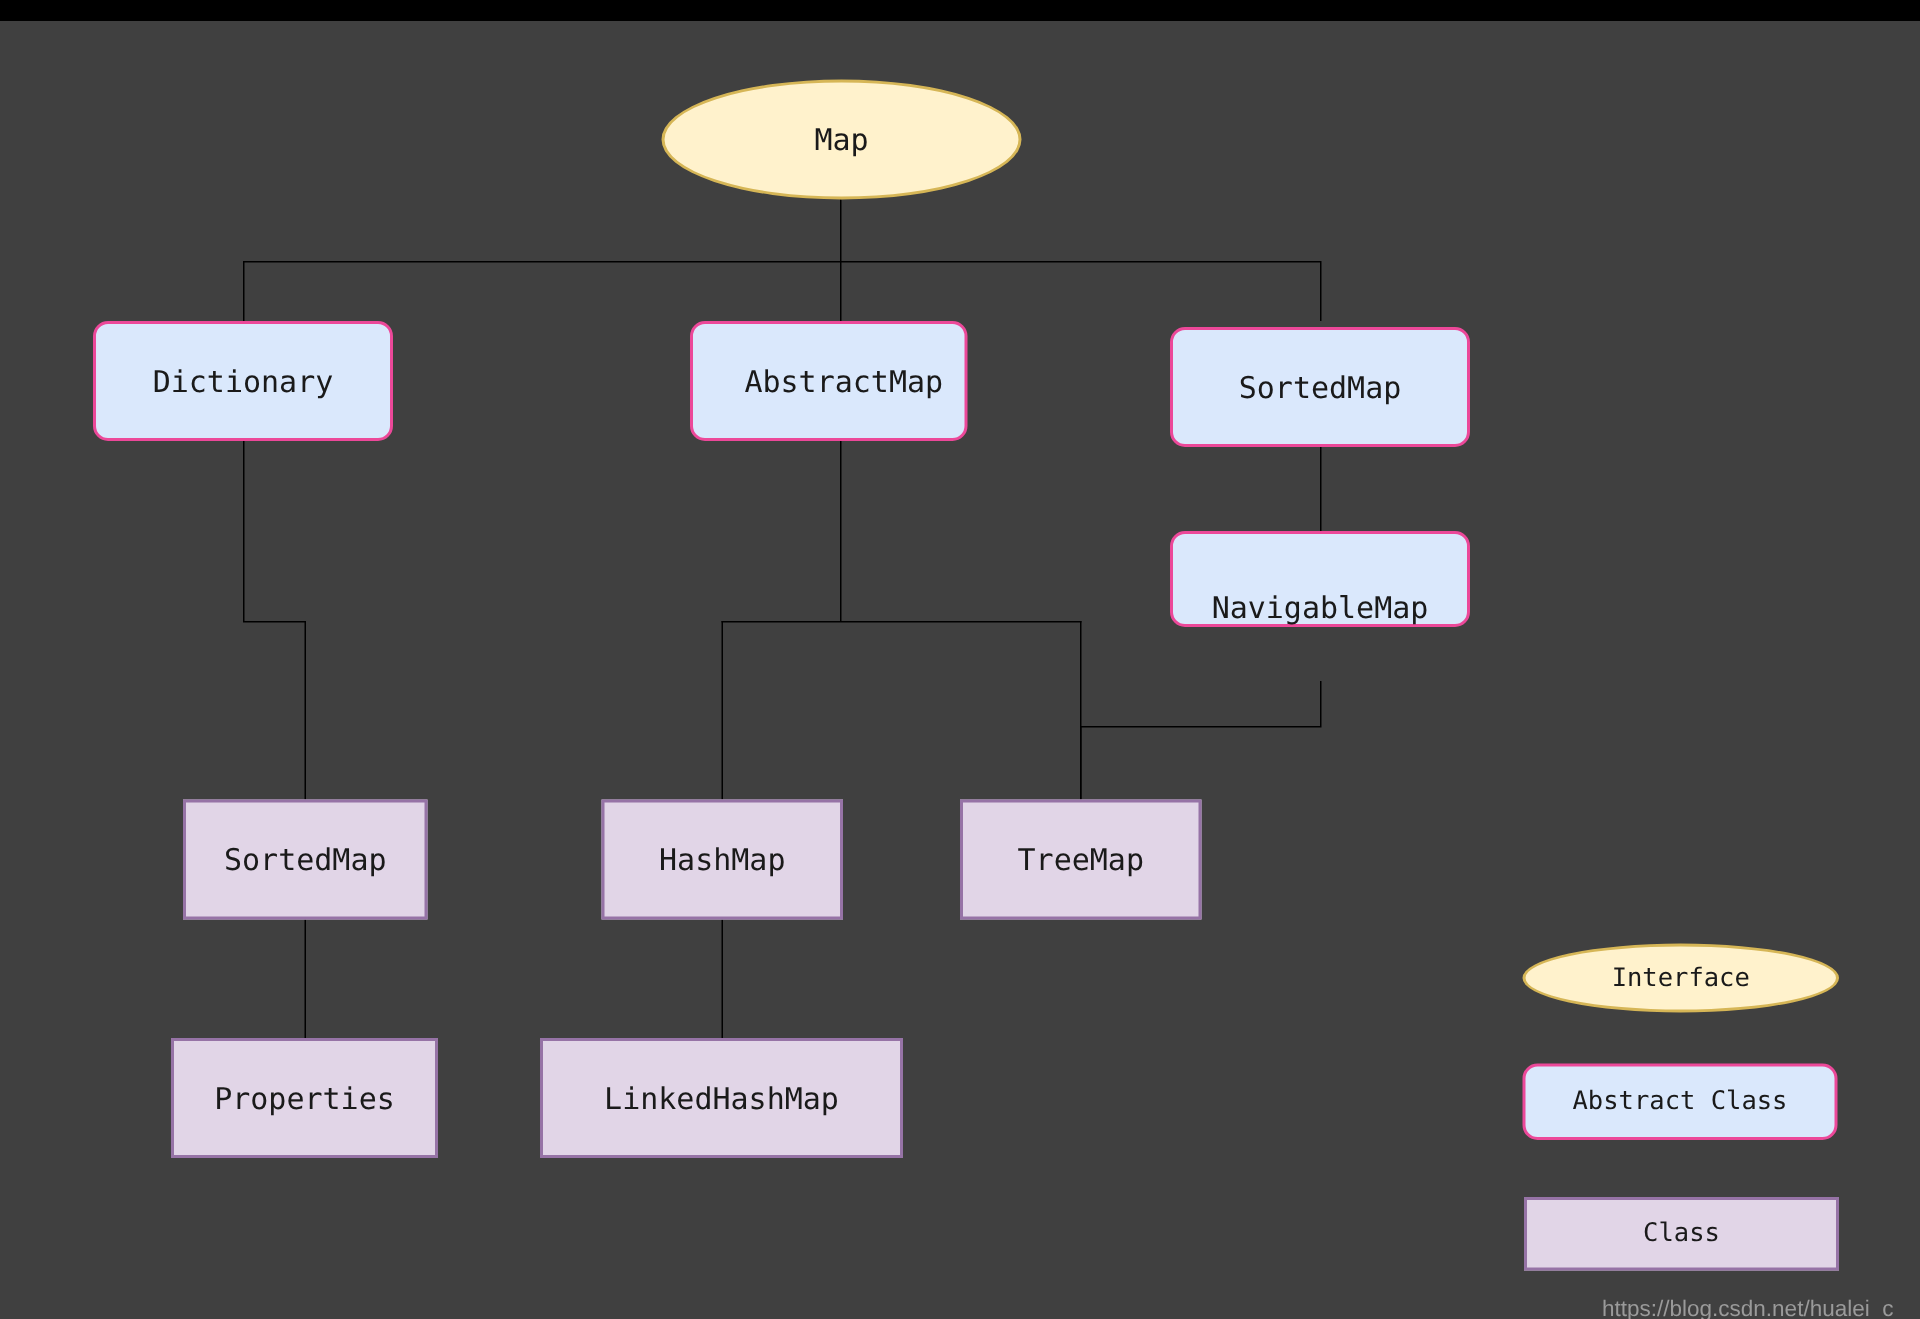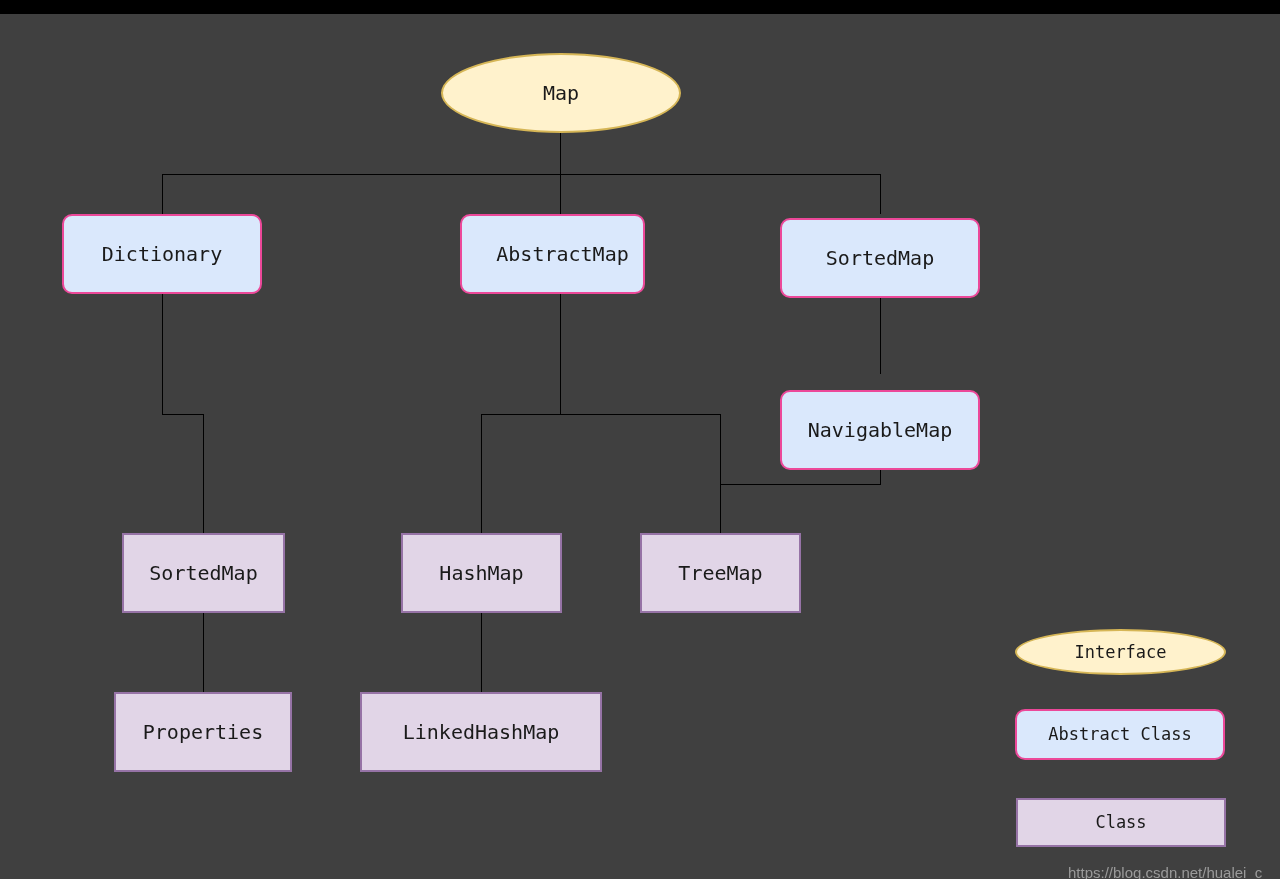--- a/index.html
+++ b/index.html
@@ -117,21 +117,21 @@
   </div>
 
   <div class="node abstract fs-20" style="left:460px; top:200px; width:185px; height:80px;padding-left:20px;">
     <span class="lbl">AbstractMap</span>
   </div>
 
   <div class="node abstract fs-20" style="left:780px; top:204px; width:200px; height:80px;">
     <span class="lbl">SortedMap</span>
   </div>
 
-  <div class="node abstract fs-20" style="left:780px; top:376px; width:200px; height:80px;">
+  <div class="node abstract fs-20" style="left:780px; top:340px; width:200px; height:64px;align-items:flex-end;">
     <span class="lbl">NavigableMap</span>
   </div>
 
   <div class="node cls fs-20" style="left:122px; top:519px; width:163px; height:80px;">
     <span class="lbl">SortedMap</span>
   </div>
 
   <div class="node cls fs-20" style="left:401px; top:519px; width:161px; height:80px;">
     <span class="lbl">HashMap</span>
   </div>

